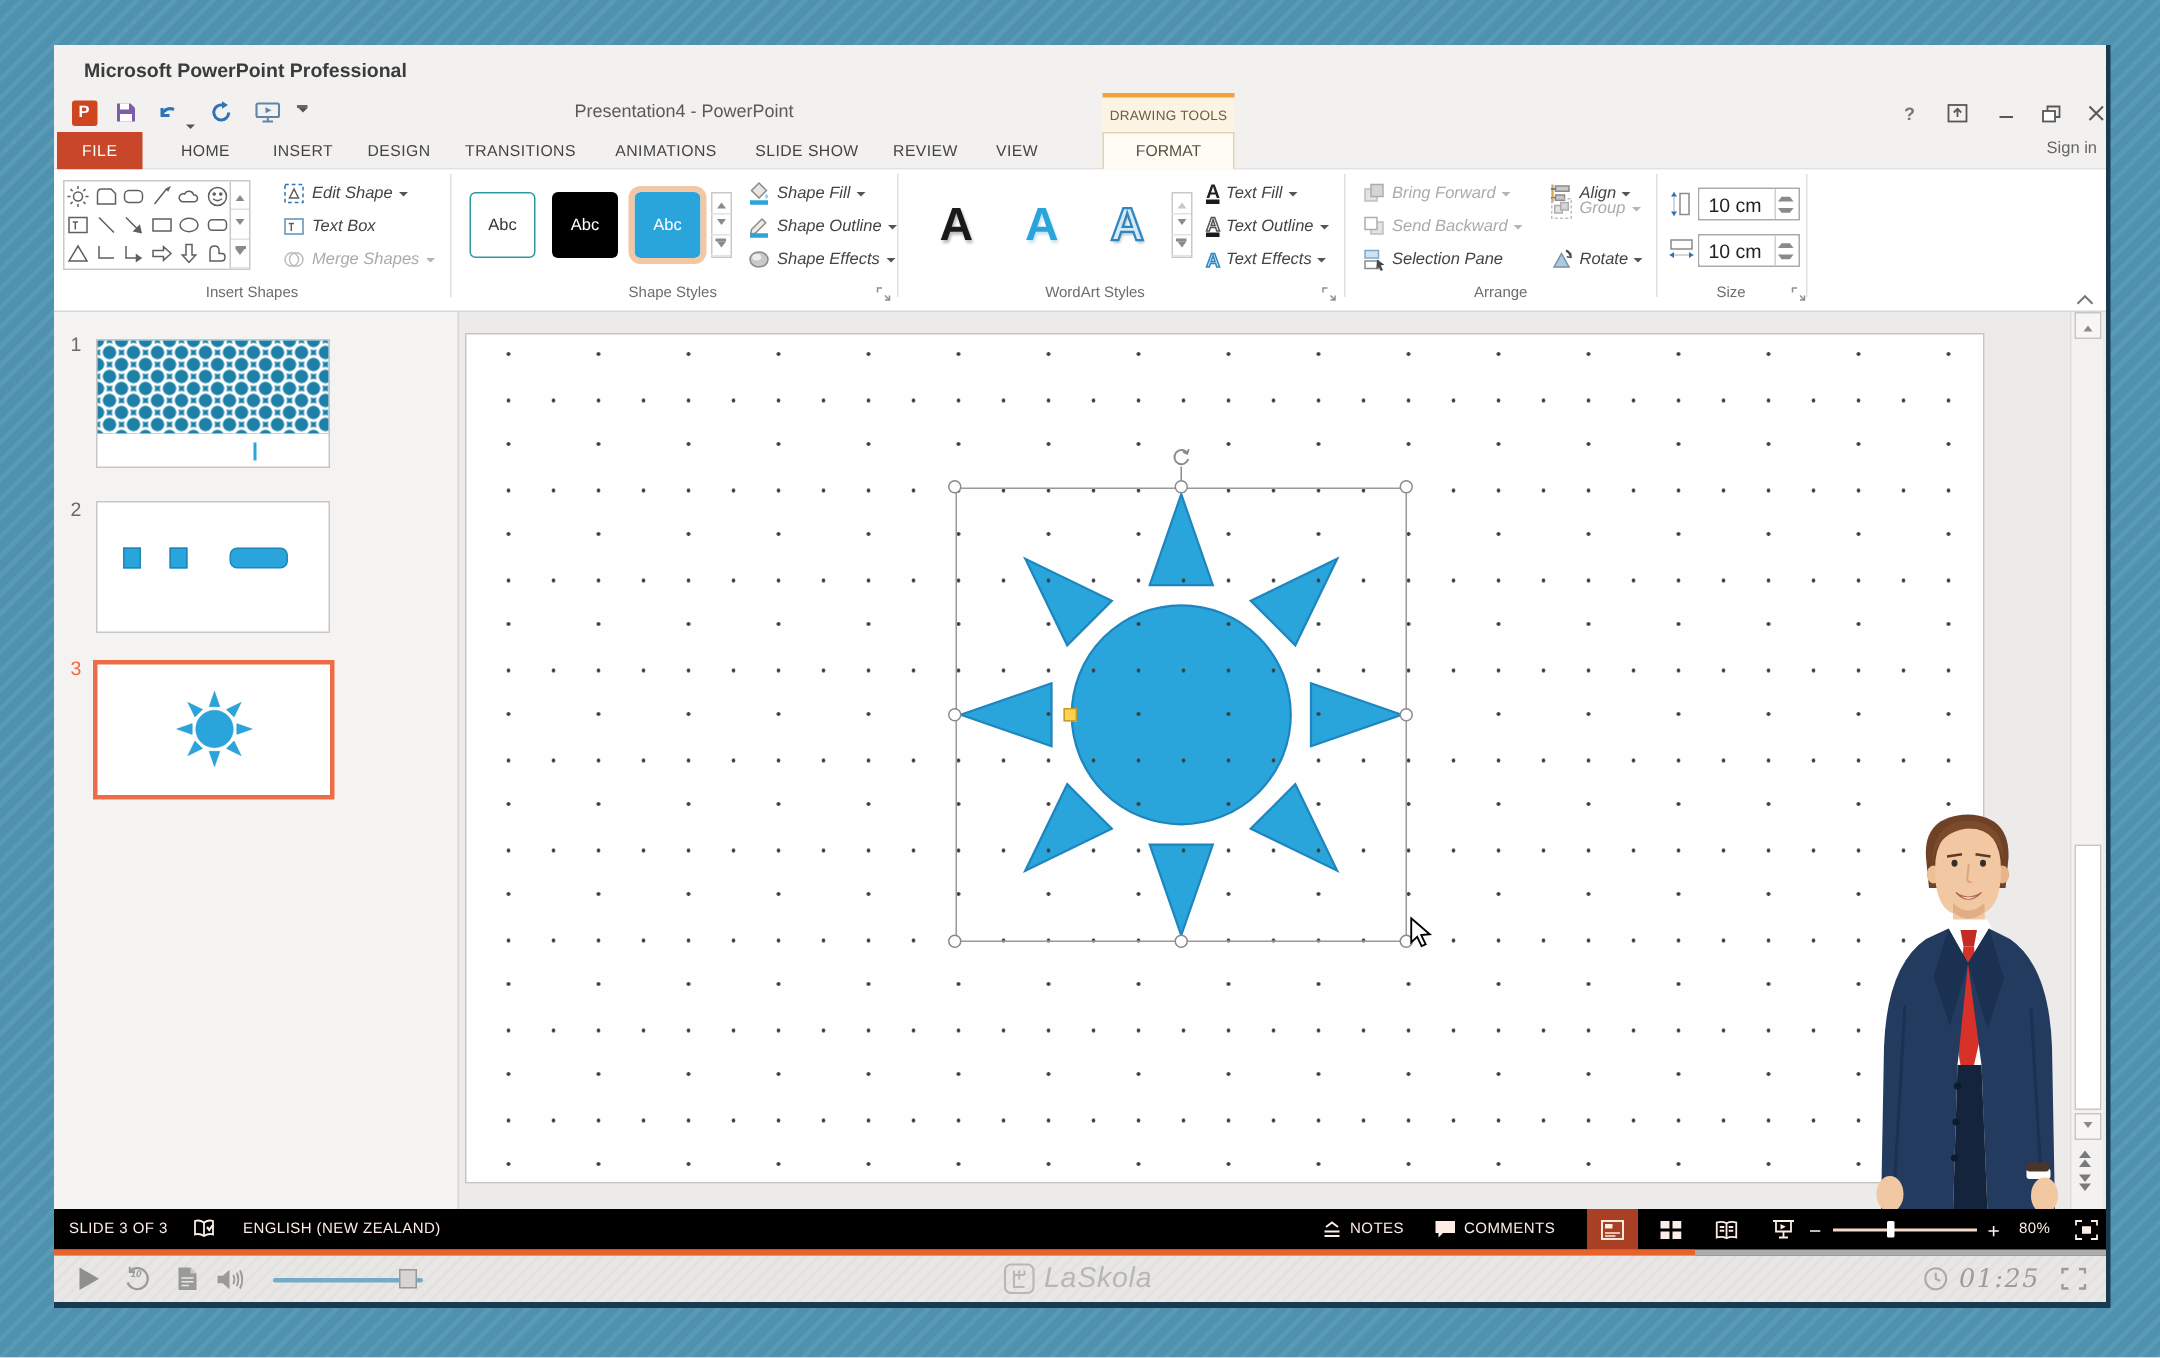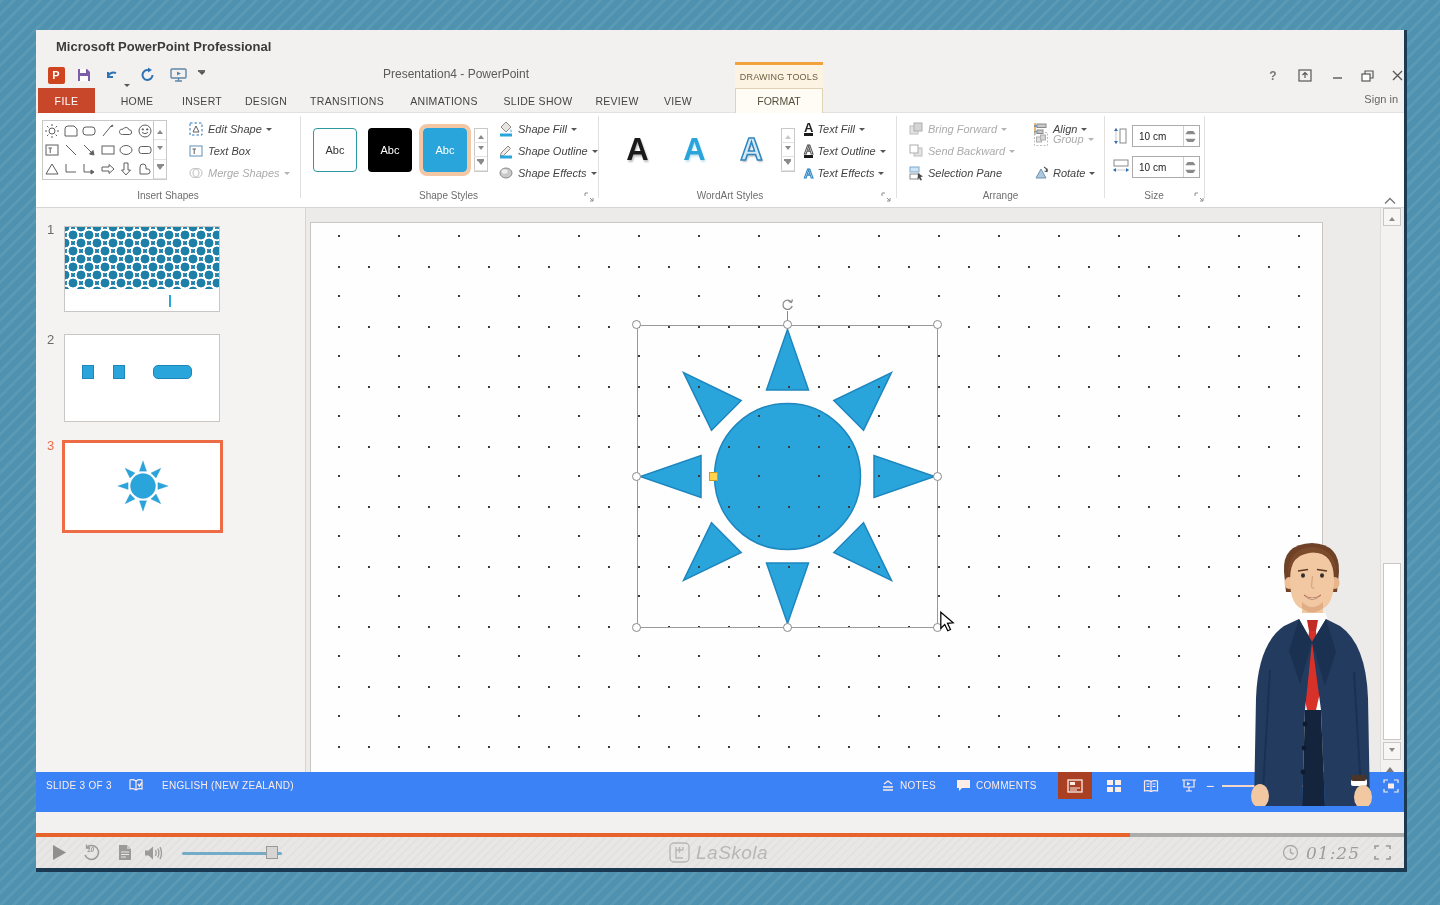--- a/index.html
+++ b/index.html
@@ -51,21 +51,21 @@
   .cell { width:18.5px; height:19px; display:flex; align-items:center; justify-content:center; }
   .scol { position:absolute; right:0; top:0; width:13px; height:100%; border-left:1px solid #CBC9C7; display:flex; flex-direction:column; }
   .scol .sb { flex:1; display:flex; align-items:center; justify-content:center; border-bottom:1px solid #E4E2E0; }
   .tri-u { width:0; height:0; border:3px solid rgba(0,0,0,0); border-bottom:4px solid #8A8A8A; }
   .tri-d { width:0; height:0; border:3px solid rgba(0,0,0,0); border-top:4px solid #8A8A8A; }
   .morebar { display:flex; flex-direction:column; align-items:center; }
   .morebar i { display:block; width:7px; height:1.5px; background:#8A8A8A; margin-bottom:1.5px; }
   .styletile { width:44px; height:44px; border-radius:4px; display:flex; align-items:center; justify-content:center; font-size:11px; }
   .wa-tile { width:55px; height:44px; display:flex; align-items:center; justify-content:center; font-size:31px; font-weight:bold; }
   .spinbox { width:68px; height:22px; border:1px solid #ABABAB; background:#fff; display:flex; align-items:center; }
-  .spinbox input { border:none; outline:none; width:50px; height:18px; font-size:10px; padding-left:6px; font-family:"Liberation Sans",sans-serif; color:#222; }
+  .spinbox input { border:none; outline:none; width:50px; height:18px; font-size:13px; padding-left:6px; font-family:"Liberation Sans",sans-serif; color:#222; }
   .spincol { width:14px; height:100%; border-left:1px solid #D0D0D0; display:flex; flex-direction:column; }
   .spincol span { flex:1; display:flex; align-items:center; justify-content:center; }
 
   
   .content { left:0; top:178px; width:100%; height:598px; background:#ECEBE9; overflow:hidden; }
   .thumbs { left:0; top:0; width:270px; height:100%; background:#F4F3F2; border-right:1px solid #D8D6D4; }
   .thumb-num { font-size:13px; color:#6B6B6B; }
   .thumb-box { background:#fff; border:1px solid #C9C7C5; }
   .thumb-box.sel { border:3px solid #ED6C45; }
   .pattern1 {
@@ -89,21 +89,21 @@
   .adj-handle { width:9px; height:9px; background:#FFD34D; border:1px solid #C89B2A; }
   .vscroll { left:1344px; top:0; width:22px; height:100%; background:#F3F2F1; border-left:1px solid #E0DEDC; }
   .vs-btn { left:2px; width:18px; height:18px; background:#F7F6F5; border:1px solid #C9C7C5; display:flex; align-items:center; justify-content:center; }
   .vs-thumb { left:2px; width:18px; background:#FFFFFF; border:1px solid #C9C7C5; }
   .dbl { display:flex; flex-direction:column; align-items:center; }
   .dbl b { display:block; width:0; height:0; border:4px solid rgba(0,0,0,0); margin:-1.5px 0; }
   .dbl.up b { border-bottom:5px solid #7A7A7A; }
   .dbl.dn b { border-top:5px solid #7A7A7A; }
 
   
-  .statusbar { left:0; top:742px; width:100%; height:40px; background:#3b82f6; color:#fff; }
+  .statusbar { left:0; top:776px; width:100%; height:40px; background:#000000; color:#fff; }
   .st { top:0; height:27px; display:flex; align-items:center; font-size:10px; letter-spacing:.3px; color:#FBEaunused; }
   .statusbar .st { color:#FDEDE6; }
   .viewbtn { top:0; width:34px; height:27px; display:flex; align-items:center; justify-content:center; }
   .viewbtn.active { background:#A93F23; }
   .ztrack { top:13px; height:1.5px; background:#F4D7CB; }
   .zthumb { top:8px; width:5px; height:11px; background:#fff; border-radius:1px; }
 
   
   .vprog { left:0; top:803px; width:100%; height:4px; background:#ACACAC; }
   .vprog .played { height:100%; background:#E8632C; }

